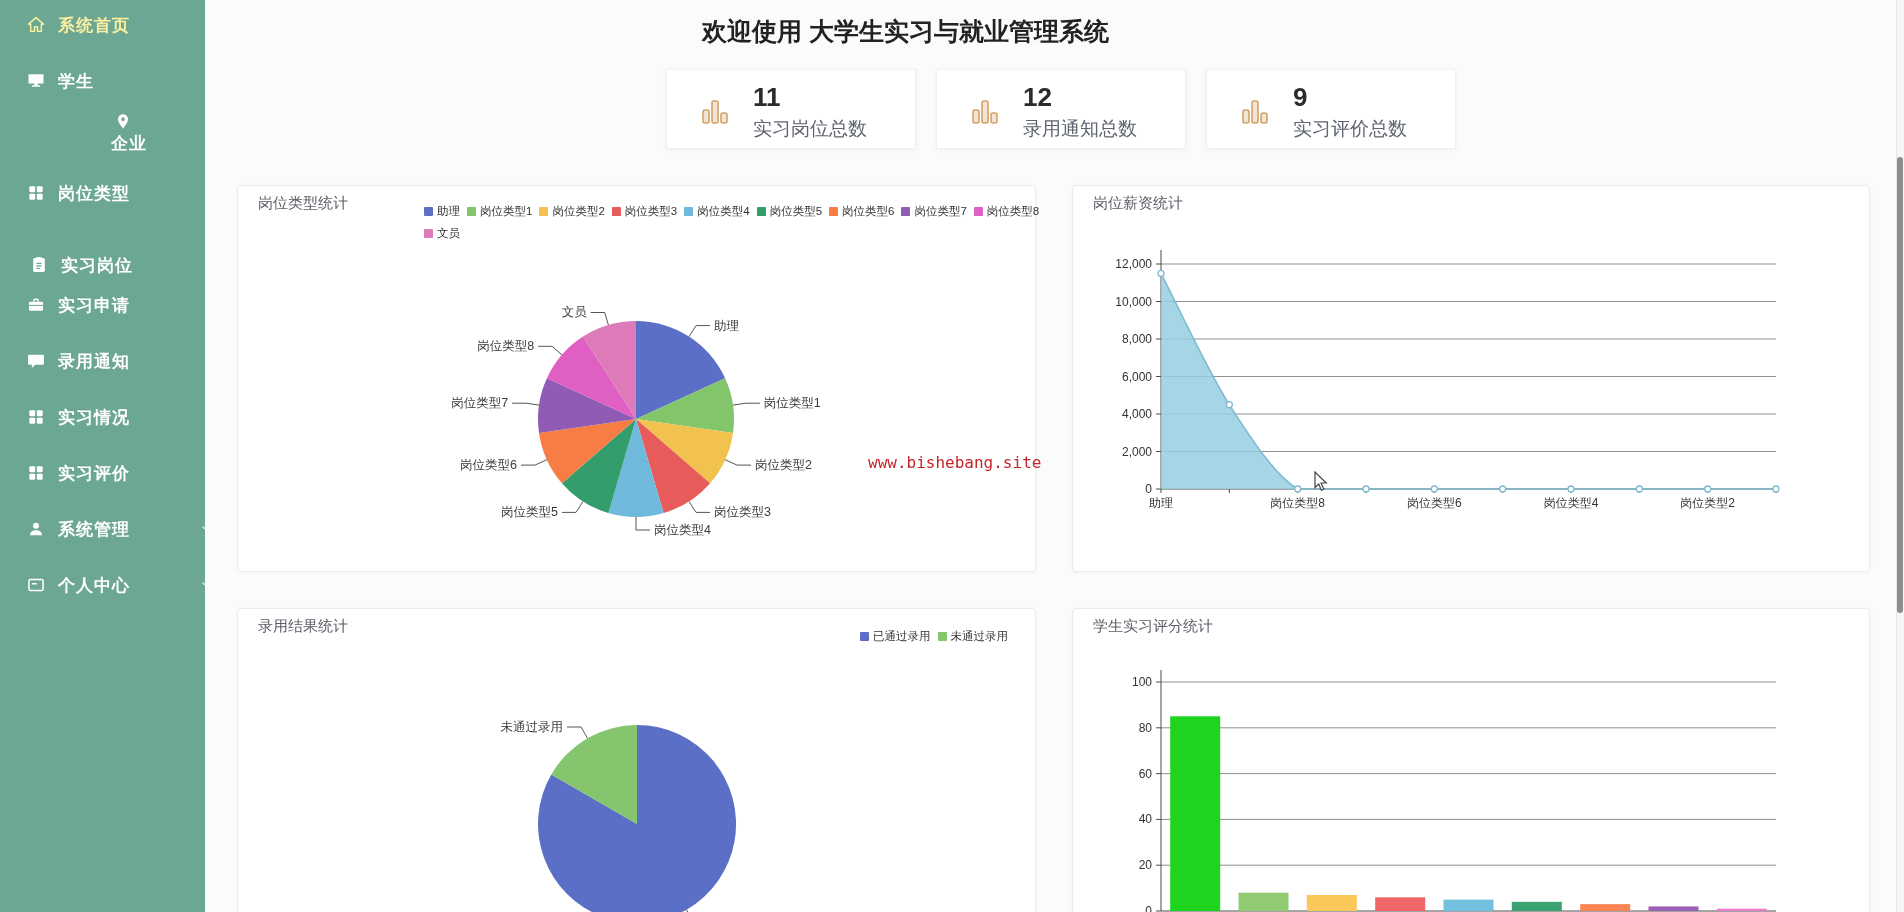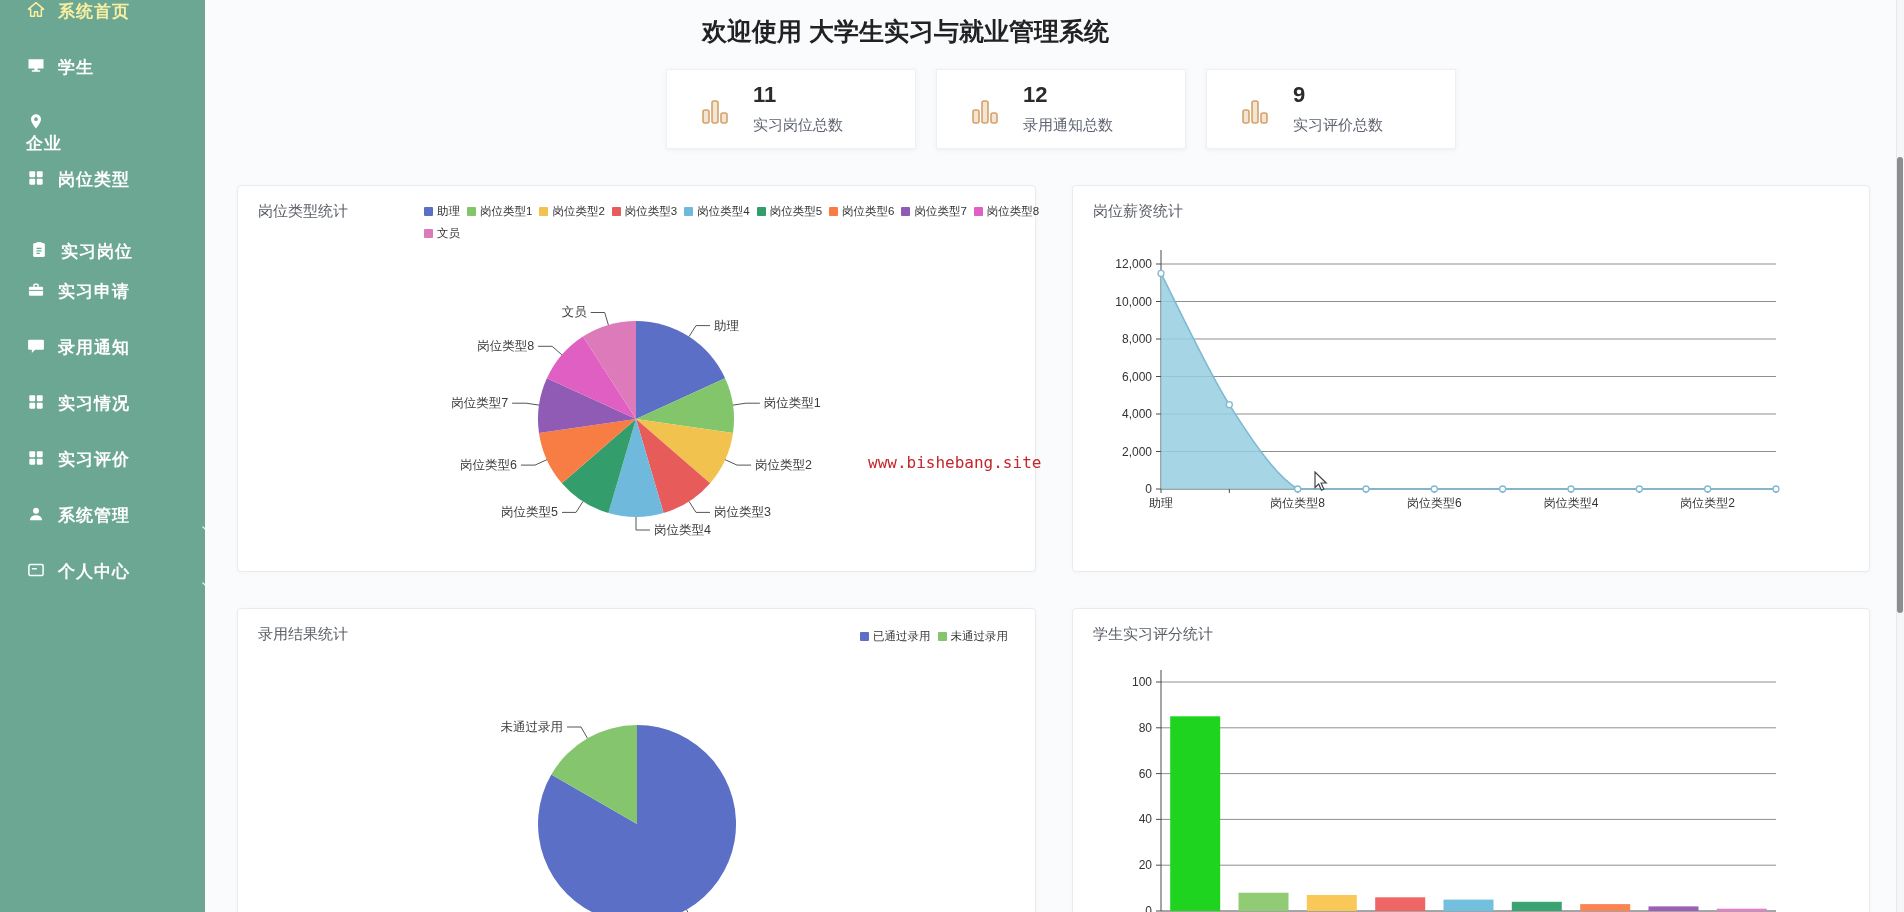--- a/index.html
+++ b/index.html
@@ -1,38 +1,38 @@
 <!DOCTYPE html>
 <html><head>
 <meta charset="utf-8">
 <style>
   html,body{margin:0;padding:0;width:1904px;height:912px;overflow:hidden;
     background:#fafbfc;font-family:"Liberation Sans","DejaVu Sans",sans-serif;}
   .sidebar{position:absolute;left:0;top:0;width:205px;height:912px;background:#6BA792;}
-  .menu-item{position:absolute;left:0;width:232px;height:50px;display:flex;align-items:flex-start;
+  .menu-item{position:absolute;left:0;width:232px;height:50px;display:flex;align-items:center;
     padding-left:26px;box-sizing:border-box;color:#ffffff;font-size:17px;font-weight:700;
     letter-spacing:1px;cursor:pointer;}
   .menu-item.active{color:#F8EFA0;}
   .menu-item .mi-icon{width:20px;height:20px;margin-right:12px;display:inline-flex;flex:0 0 20px;}
   .menu-item .mi-icon svg{width:20px;height:20px;}
   .menu-item .chevron{position:absolute;right:18px;top:17px;width:14px;height:14px;opacity:.9;}
   .page-title{position:absolute;left:205px;width:1401px;top:15px;text-align:center;
     font-size:25px;font-weight:700;color:#222;}
   .stat-card{position:absolute;top:69px;width:250px;height:80px;background:#fff;
     border:1px solid #eef0f3;box-shadow:0 1px 5px rgba(0,0,0,.05);box-sizing:border-box;}
   .stat-card .sc-icon{position:absolute;left:32px;top:26px;width:32px;height:32px;}
-  .stat-card .sc-num{position:absolute;left:86px;top:12px;font-size:22px;font-weight:700;color:#2b2b2b;}
-  .stat-card .sc-label{position:absolute;left:86px;top:46px;font-size:15px;color:#5f6470;}
+  .stat-card .sc-num{position:absolute;left:86px;top:12px;font-size:26px;font-weight:700;color:#2b2b2b;}
+  .stat-card .sc-label{position:absolute;left:86px;top:46px;font-size:19px;color:#5f6470;}
   .panel{position:absolute;background:#fff;border:1px solid #e9ebef;border-radius:4px;
     box-shadow:0 1px 4px rgba(0,0,0,.03);box-sizing:border-box;}
   #panel1{left:237px;top:185px;width:799px;height:387px;}
   #panel2{left:1072px;top:185px;width:798px;height:387px;}
   #panel3{left:237px;top:608px;width:799px;height:340px;}
   #panel4{left:1072px;top:608px;width:798px;height:340px;}
-  .panel-title{position:absolute;left:20px;top:16px;font-size:15px;color:#5a5e66;font-weight:500;}
+  .panel-title{position:absolute;left:20px;top:8px;font-size:15px;color:#5a5e66;font-weight:500;}
   .chart-svg{position:absolute;left:0;top:0;}
   .legend{position:absolute;display:flex;flex-wrap:wrap;align-content:flex-start;}
   #legend1{left:186px;top:14px;width:660px;}
   #legend3{right:20px;top:16px;justify-content:flex-end;}
   .legend-row{display:flex;width:100%;height:22px;align-items:center;}
   .legend-item{display:inline-flex;align-items:center;margin-right:7px;cursor:pointer;}
   .legend-marker{width:9px;height:9px;border-radius:1px;margin-right:4px;flex:0 0 9px;}
   .legend-label{font-size:11.5px;color:#333;}
   .watermark{position:absolute;left:868px;top:453px;font-family:"DejaVu Sans Mono","Liberation Mono",monospace;
     font-size:16px;color:#C5262B;z-index:30;}

